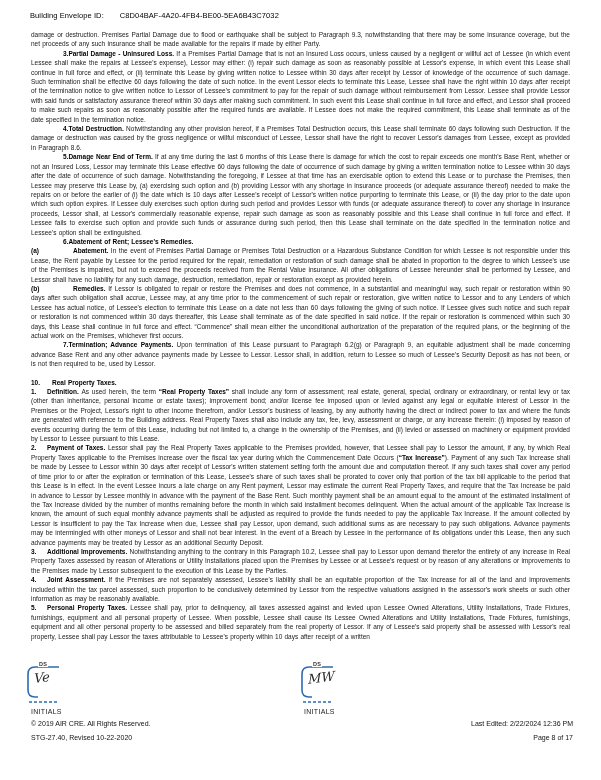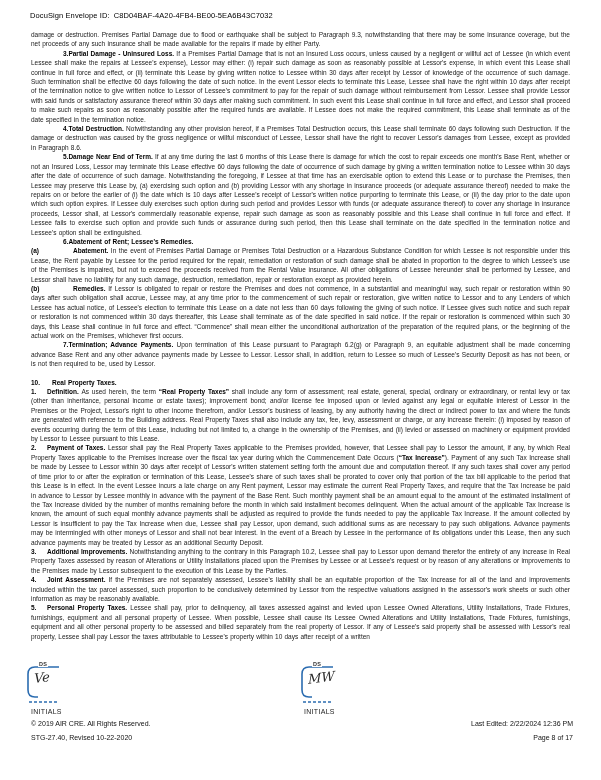--- a/index.html
+++ b/index.html
@@ -4,21 +4,21 @@
 <style>
   html,body { margin:0; padding:0; background:#ffffff; }
   .page {
     position:relative; width:601px; height:780px; background:#ffffff;
     font-family:"Liberation Sans",sans-serif; color:#1a1a1a; overflow:hidden;
   }
   .envelope {
     position:absolute; top:11px; left:30px; font-size:7.5px; color:#000;
     letter-spacing:0.1px; white-space:nowrap;
   }
-  .envelope .id { margin-left:4px; }
+  .envelope .id { margin-left:16px; }
   .doc-body {
     position:absolute; top:30px; left:31px; width:539px;
     text-align:justify; font-size:6.5px; line-height:9.4px; word-spacing:0.4px;
   }
   .para { margin:0; }
   .para.gap { margin-top:9px; }
   .b { font-weight:bold; color:#000; }
   .tok { display:inline-block; }
   .stamp { position:absolute; width:40px; height:44px; z-index:3; }
   .stamp svg { position:absolute; left:0; top:0; }
@@ -44,21 +44,21 @@
   }
   .footer-row-1 { top:720px; }
   .footer-row-2 { top:734px; }
 </style>
 </head>
 <body>
 
 <div class="page">
 
   <div class="envelope">
-    <span>DocuSign Envelope ID:</span><span class="id">C8D04BAF-4A20-4FB4-BE00-5EA6B43C7032</span>
+    <span>Building Envelope ID:</span><span class="id">C8D04BAF-4A20-4FB4-BE00-5EA6B43C7032</span>
   </div>
 
   <div class="doc-body">
       <p class="para"><span>damage or destruction. Premises Partial Damage due to flood or earthquake shall be subject to Paragraph 9.3, notwithstanding that there may be some insurance coverage, but the net proceeds of any such insurance shall be made available for the repairs if made by  either Party.</span></p>
       <p class="para" style="text-indent: 16px;"><span class="b tok" style="min-width: 14px;">3.</span><span class="b">Partial Damage - Uninsured Loss. </span><span>If a Premises Partial Damage that is not an Insured Loss occurs, unless caused by a negligent or willful act of Lessee (in  which event Lessee shall make the repairs at Lessee's expense), Lessor may either:  (i) repair  such damage as  soon as reasonably possible at Lessor's expense,  in  which event this Lease shall continue in full force and effect, or (ii) terminate this Lease by giving written notice to Lessee within 30 days after receipt by Lessor of knowledge of the occurrence of such damage.  Such termination shall be  effective 60 days following the date of such notice.  In the event Lessor elects to terminate this  Lease, Lessee shall have the right within 10 days after  receipt of the termination notice to give written notice to  Lessor of Lessee's commitment to pay for the repair  of such damage without reimbursement from Lessor. Lessee shall provide Lessor with said funds or satisfactory assurance thereof within 30 days after making such commitment. In such event this Lease shall continue in full force and effect, and Lessor shall proceed to make such repairs as soon as reasonably possible after the required funds  are available.  If Lessee does not  make the required commitment, this Lease shall terminate as of the date specified in the termination  notice.</span></p>
       <p class="para" style="text-indent: 16px;"><span class="b tok" style="min-width: 14px;">4.</span><span class="b">Total Destruction. </span><span>Notwithstanding any other provision hereof, if a Premises Total Destruction occurs, this Lease shall terminate 60 days following such Destruction. If the damage or destruction was caused by the gross negligence or willful misconduct of Lessee, Lessor shall have the right to recover Lessor's damages from Lessee, except as provided in Paragraph  8.6.</span></p>
       <p class="para" style="text-indent: 16px;"><span class="b tok" style="min-width: 14px;">5.</span><span class="b">Damage Near End of Term. </span><span>If at any time during the last 6 months of this Lease there is damage for which the cost to repair exceeds one month's   Base Rent, whether or not an Insured Loss, Lessor may terminate this Lease effective 60 days following the date of occurrence of such damage by giving a written  termination notice to Lessee within 30 days after the date of occurrence of such damage. Notwithstanding the foregoing, if Lessee at that time has an exercisable  option to extend this Lease or to purchase the Premises, then Lessee may preserve this Lease by, (a) exercising such option and (b) providing Lessor with any shortage  in  insurance proceeds (or adequate assurance thereof) needed to make the repairs on or before the earlier of (i) the date which is 10 days after Lessee's receipt of   Lessor's written notice purporting to terminate this Lease, or (ii) the day prior to the date upon which such option expires. If Lessee duly exercises such option during  such period and provides Lessor with funds (or adequate  assurance thereof) to cover any shortage in insurance proceeds, Lessor shall, at Lessor's commercially  reasonable expense, repair such damage as soon as reasonably possible and this Lease shall continue in full force and effect. If Lessee fails to exercise such option and  provide such funds or assurance during such period, then this Lease shall terminate on the date specified in the termination notice and Lessee's option shall be  extinguished.</span></p>
       <p class="para" style="text-indent: 16px;"><span class="b tok" style="min-width: 14px;">6.</span><span class="b">Abatement of Rent; Lessee's Remedies.</span></p>
       <p class="para"><span class="b tok" style="min-width: 42px;">(a)</span><span class="b">Abatement. </span><span>In the event of Premises Partial  Damage or Premises Total Destruction or a Hazardous Substance Condition  for which Lessee is  not responsible under this Lease, the Rent payable by Lessee for the period required for the repair, remediation or restoration  of such damage shall be abated in proportion to the degree to which Lessee's use of the Premises is impaired, but not to exceed the proceeds received from the Rental Value insurance. All other obligations  of Lessee hereunder shall be performed  by Lessee, and Lessor shall have no liability for any such damage, destruction, remediation,  repair or restoration except as provided herein.</span></p>
       <p class="para"><span class="b tok" style="min-width: 42px;">(b)</span><span class="b">Remedies. </span><span>If Lessor is obligated to repair or restore the Premises and does not commence, in a substantial and meaningful way, such repair or  restoration within  90 days  after such obligation  shall accrue, Lessee may,  at any time prior to the commencement of such repair or restoration, give written notice to Lessor and to any Lenders of which  Lessee has actual notice, of Lessee's election to terminate this Lease on a date not less than 60 days following the giving of such notice.  If Lessee gives such notice and such repair or restoration is not commenced within 30 days thereafter,  this Lease shall terminate as of the date specified   in said notice. If the repair or restoration is commenced within such 30 days, this Lease shall continue in full force and effect. “Commence” shall mean either the unconditional authorization of the preparation of the required plans, or the beginning of the  actual work on the Premises, whichever first  occurs.</span></p>

